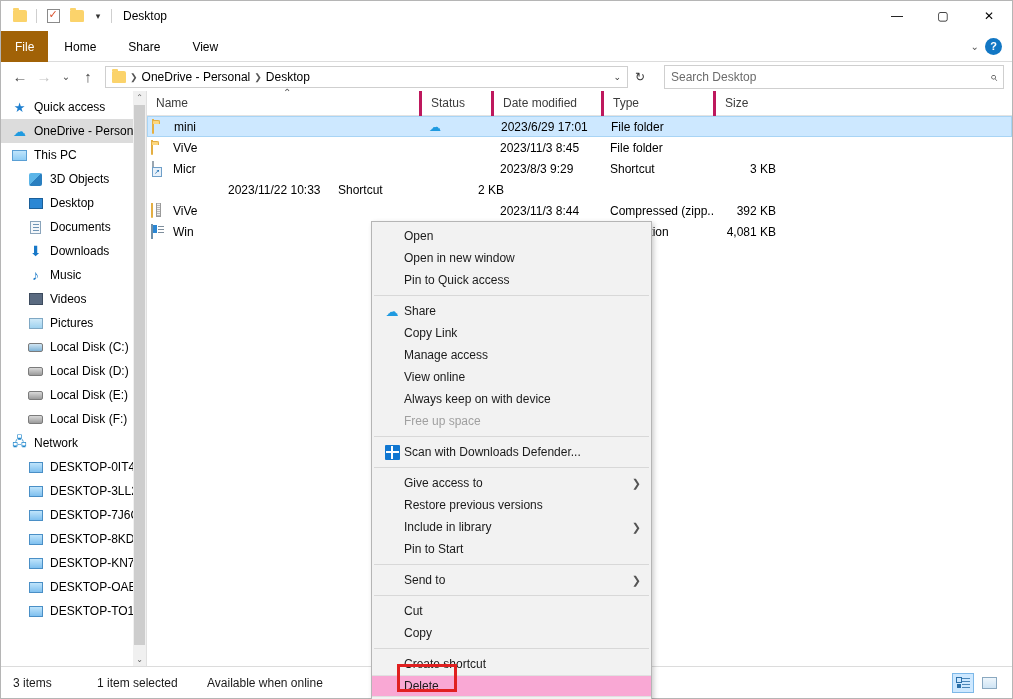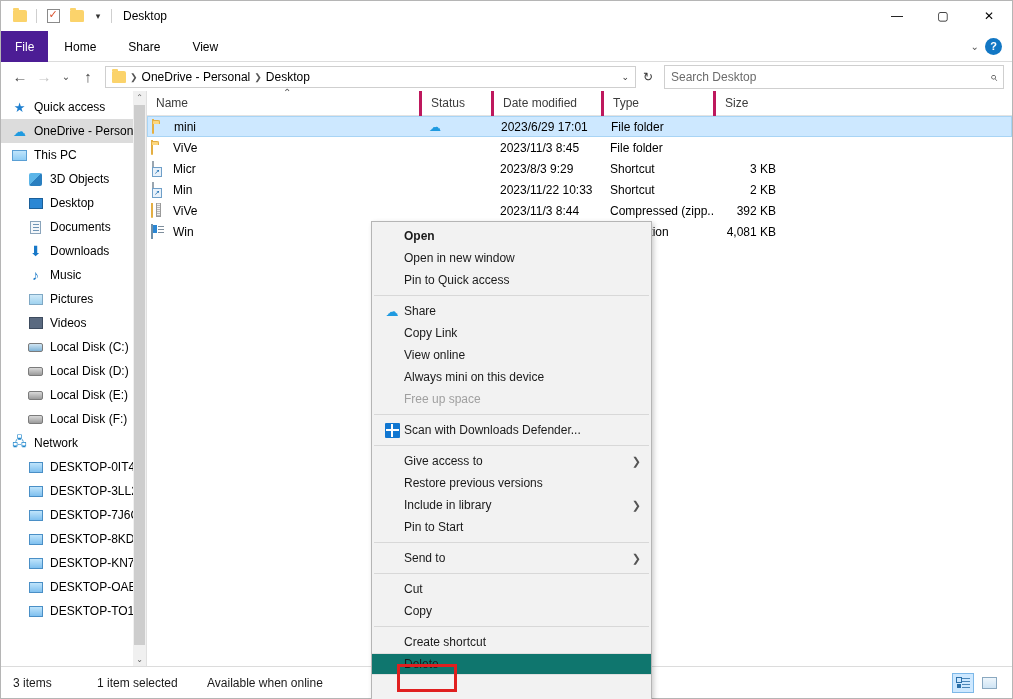--- a/index.html
+++ b/index.html
@@ -59,21 +59,21 @@
   .ribbon {
     position: absolute; left: 0; top: 30px; width: 1011px; height: 31px;
     background: #ffffff; display: flex; align-items: stretch;
     border-bottom: 1px solid #dcdcdc;
   }
   .tab {
     display: flex; align-items: center; padding: 0 16px; font-size: 12px; color: #000;
     height: 31px;
   }
   .tab.file {
-    background: #4c1d95; color: #ffffff; font-weight: normal; padding: 0 14px;
+    background: #a16207; color: #ffffff; font-weight: normal; padding: 0 14px;
   }
   .ribbon-right { margin-left: auto; display: flex; align-items: center; gap: 6px; padding-right: 10px; }
   .chev-down { font-size: 10px; color: #555; }
   .help-ico {
     width: 17px; height: 17px; border-radius: 50%; background: #1277c4; color: #fff;
     font-size: 11px; font-weight: bold; display: flex; align-items: center; justify-content: center;
   }
 
   
   .addrbar {
@@ -90,21 +90,21 @@
     flex: 1; height: 22px; border: 1px solid #cfcfcf; background: #fff;
     display: flex; align-items: center; padding: 0 6px; margin-left: 4px; gap: 4px;
     min-width: 0;
   }
   .crumb { font-size: 12px; color: #000; white-space: nowrap; }
   .crumb-sep { font-size: 9px; color: #555; }
   .crumb-caret { margin-left: auto; font-size: 9px; color: #333; padding-left: 6px; }
   .refresh { width: 20px; display:flex;align-items:center;justify-content:center; font-size: 12px; color: #333; }
   .searchbox {
     width: 340px; height: 24px; border: 1px solid #cfcfcf; background: #fff;
-    display: flex; align-items: center; padding: 0 6px; margin-left: 4px;
+    display: flex; align-items: center; padding: 0 6px; margin-left: 12px;
   }
   .searchbox input {
     flex: 1; border: none; outline: none; font-size: 12px;
     font-family: "Liberation Sans", sans-serif; color: #555; background: transparent;
   }
   .searchbox input::placeholder { color: #6b6b6b; }
   .search-ico { font-size: 13px; color: #333; transform: scaleX(-1); }
 
   
   .body {
@@ -207,23 +207,23 @@
   .ctxmenu {
     position: absolute; left: 224px; top: 130px; width: 281px; height: 528px;
     background: #f2f2f2; border: 1px solid #b5b5b5;
     box-shadow: 2px 2px 5px rgba(0,0,0,0.20);
     padding: 3px 0; z-index: 50;
   }
   .mi {
     height: 22px; display: flex; align-items: center; font-size: 12px; color: #1a1a1a;
     padding-left: 8px; position: relative;
   }
-  .mi.bold { font-weight: bold; }
+  .mi.bold { font-weight: normal; }
   .mi.disabled { color: #a0a0a0; }
-  .mi.hover { background: #0f766e; border-top: 1px solid #e0e0e0; border-bottom: 1px solid #e0e0e0; }
+  .mi.hover { background: #f9a8d4; border-top: 1px solid #e0e0e0; border-bottom: 1px solid #e0e0e0; }
   .mi-ic { width: 24px; flex: 0 0 24px; display: flex; align-items: center; justify-content: center; }
   .mi-label { padding-left: 0; }
   .mi-arrow { margin-left: auto; margin-right: 10px; font-size: 11px; color: #555; }
   .mi-sep { height: 1px; background: #d8d8d8; margin: 4px 2px 4px 2px; }
   .ic-cloudm { color: #1f9ae0; font-size: 13px; }
   .ic-shield { width: 15px; height: 15px; background: #1177d1; position: relative; border-radius: 1px; }
   .ic-shield::before { content:""; position:absolute; left:6px; top:1px; width:2px; height:13px; background:#fff;}
   .ic-shield::after { content:""; position:absolute; left:1px; top:6px; width:13px; height:2px; background:#fff;}
 
   .redbox {
@@ -362,29 +362,29 @@
             <span>Downloads</span>
           </div>
           <div class="nav-item lvl1">
             <span class="nav-ic">
               <span class="ic-music">♪</span>
             </span>
             <span>Music</span>
           </div>
           <div class="nav-item lvl1">
             <span class="nav-ic">
+              <span class="ic-vid"></span>
+            </span>
+            <span>Videos</span>
+          </div>
+          <div class="nav-item lvl1">
+            <span class="nav-ic">
               <span class="ic-pic"></span>
             </span>
             <span>Pictures</span>
-          </div>
-          <div class="nav-item lvl1">
-            <span class="nav-ic">
-              <span class="ic-vid"></span>
-            </span>
-            <span>Videos</span>
           </div>
           <div class="nav-item lvl1">
             <span class="nav-ic">
               <span class="ic-drive win"></span>
             </span>
             <span>Local Disk (C:)</span>
           </div>
           <div class="nav-item lvl1">
             <span class="nav-ic">
               <span class="ic-drive"></span>
@@ -497,24 +497,20 @@
             <div class="cell c-name">
               <span class="fi"><span class="fi-shortcut"></span></span>
               <span>Micr</span>
             </div>
             <div class="cell c-status"></div>
             <div class="cell c-date">2023/8/3 9:29</div>
             <div class="cell c-type">Shortcut</div>
             <div class="cell c-size">3 KB</div>
           </div>
           <div class="row">
-            <div class="cell c-name">
-              <span class="fi"><span class="fi-shortcut"></span></span>
-              <span>Min</span>
-            </div>
             <div class="cell c-status"></div>
             <div class="cell c-date">2023/11/22 10:33</div>
             <div class="cell c-type">Shortcut</div>
             <div class="cell c-size">2 KB</div>
           </div>
           <div class="row">
             <div class="cell c-name">
               <span class="fi"><span class="fi-zip"></span></span>
               <span>ViVe</span>
             </div>
@@ -555,25 +551,29 @@
                 <span class="ic-cloudm">☁</span>
               </span>
               <span class="mi-label">Share</span>
             </div>
             <div class="mi">
               <span class="mi-ic"></span>
               <span class="mi-label">Copy Link</span>
             </div>
             <div class="mi">
               <span class="mi-ic"></span>
+              <span class="mi-label">Manage access</span>
+            </div>
+            <div class="mi">
+              <span class="mi-ic"></span>
               <span class="mi-label">View online</span>
             </div>
             <div class="mi">
               <span class="mi-ic"></span>
-              <span class="mi-label">Always mini on this device</span>
+              <span class="mi-label">Always keep on with device</span>
             </div>
             <div class="mi disabled">
               <span class="mi-ic"></span>
               <span class="mi-label">Free up space</span>
             </div>
             <div class="mi-sep"></div>
             <div class="mi">
               <span class="mi-ic">
                 <span class="ic-shield"></span>
               </span>

